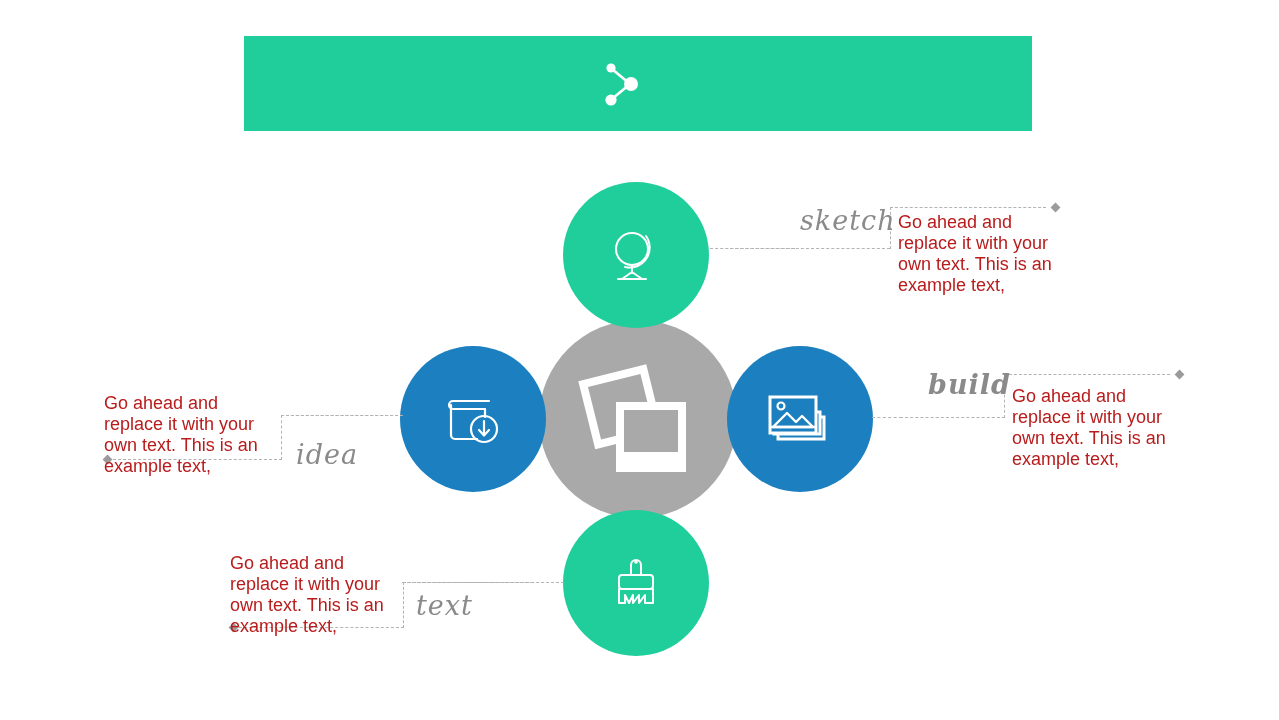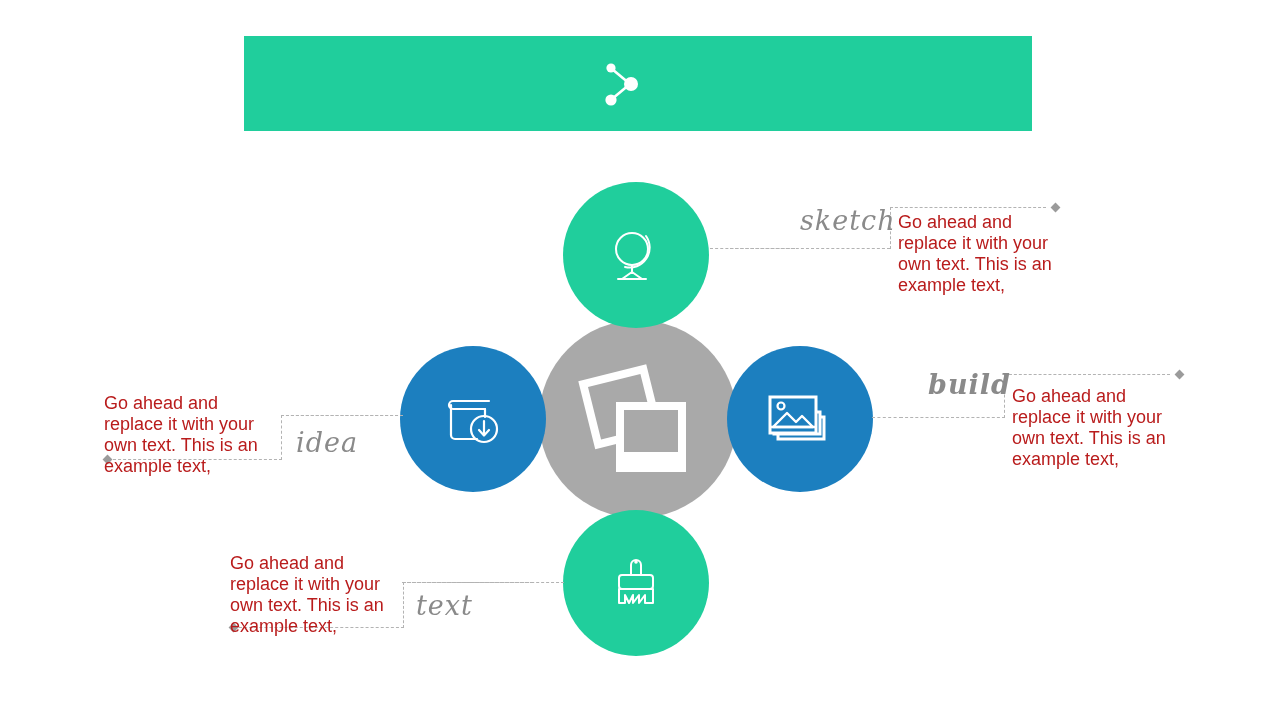--- a/index.html
+++ b/index.html
@@ -138,21 +138,21 @@
   #callout-build .callout-text  { position: absolute; left: 112px; top: 31px; }
   #build-dash-bottom { left: 0px;   top: 62px; width: 105px; }
   #build-dash-top    { left: 104px; top: 19px; width: 166px; }
   #build-dash-left   { left: 104px; top: 19px; height: 44px; }
   #build-diamond     { left: 276px; top: 16px; }
   #build-connector   { left: 872px; top: 417px; width: 30px; }
 
   
   #callout-idea { left: 104px; top: 385px; width: 300px; height: 100px; }
   #callout-idea .callout-text  { position: absolute; left: 0px;   top: 8px; }
-  #callout-idea .callout-label { position: absolute; left: 192px; top: 42px; }
+  #callout-idea .callout-label { position: absolute; left: 192px; top: 54px; }
   #idea-dash-bottom { left: 4px;   top: 74px; width: 174px; }
   #idea-dash-top    { left: 177px; top: 30px; width: 122px; }
   #idea-dash-right  { left: 177px; top: 30px; height: 45px; }
   #idea-diamond     { left: 0px;   top: 71px; }
   #idea-connector   { left: 281px; top: 415px; width: 122px; }
 
   
   #callout-test { left: 230px; top: 545px; width: 300px; height: 100px; }
   #callout-test .callout-text  { position: absolute; left: 0px;   top: 8px; }
   #callout-test .callout-label { position: absolute; left: 186px; top: 45px; }

